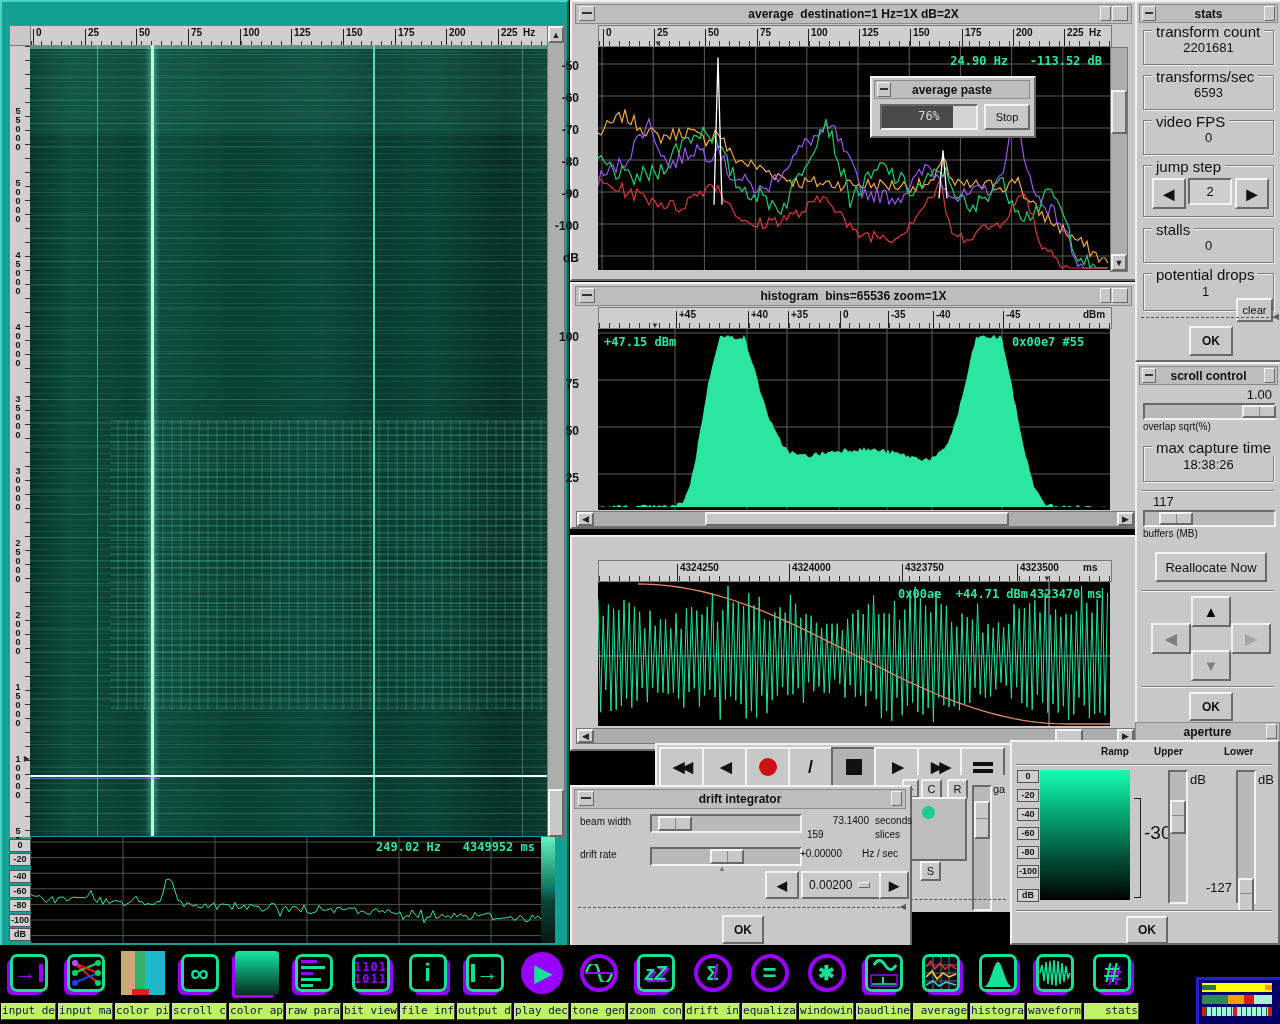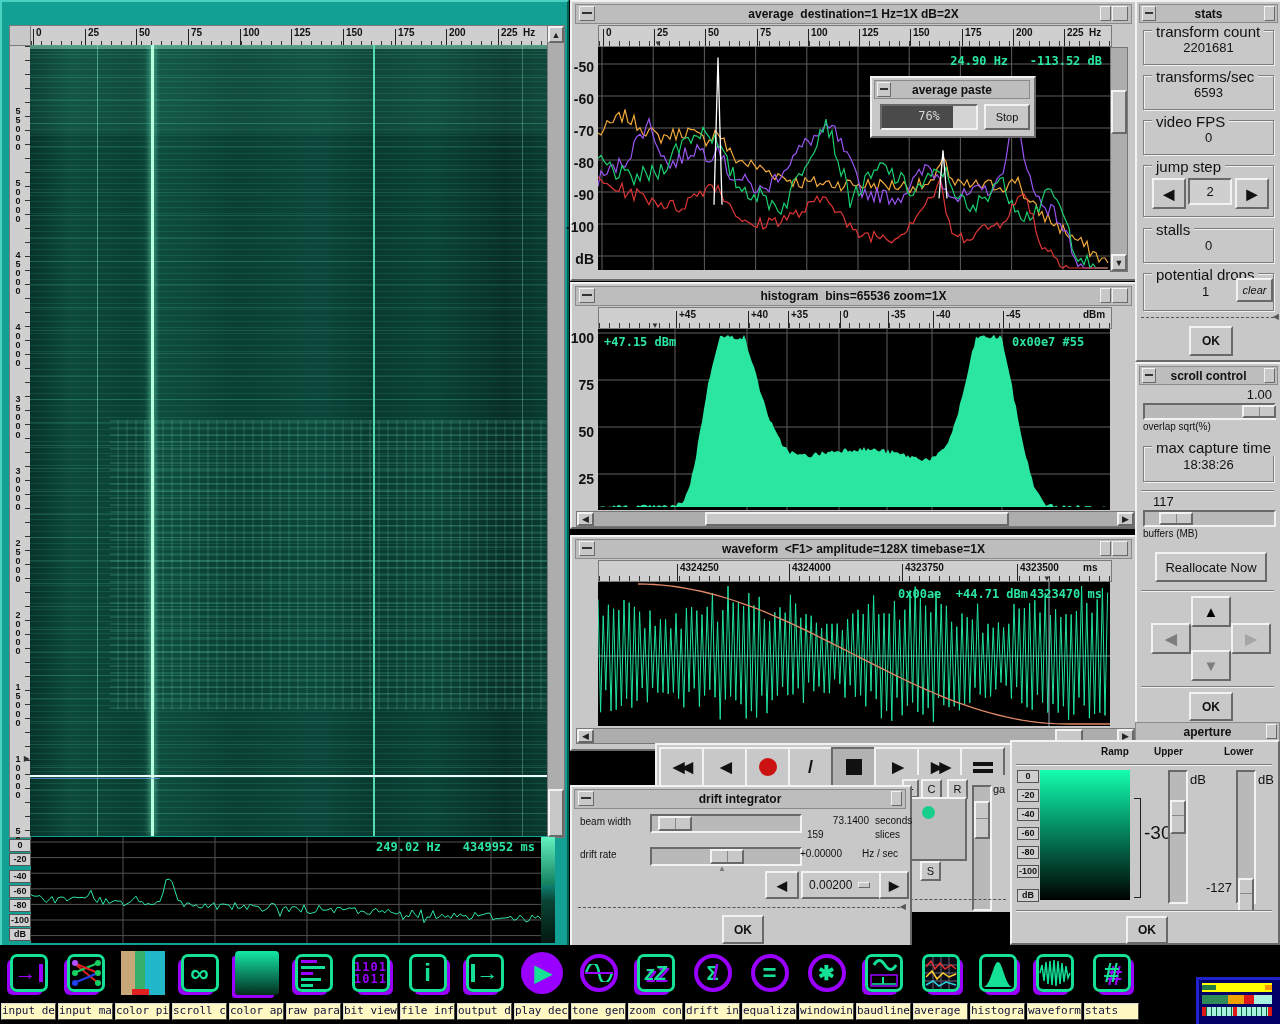--- a/index.html
+++ b/index.html
@@ -26,21 +26,21 @@
           background-image:repeating-linear-gradient(90deg,#333 0 1px,transparent 1px 10px);
           background-size:100% 5px;background-position:bottom;background-repeat:no-repeat;overflow:hidden;}
   .rlabel{position:absolute;top:1px;font-weight:bold;font-size:10px;color:#111;}
   .rtick{position:absolute;top:3px;bottom:0;width:1px;background:#222;}
   .rmark{position:absolute;bottom:-2px;font-size:8px;color:#333;}
   .vruler{position:absolute;background-color:#cfcfcf;border:1px solid #7a7a7a;
           background-image:repeating-linear-gradient(180deg,#333 0 1px,transparent 1px 14px);
           background-size:5px 100%;background-position:right;background-repeat:no-repeat;}
   .vrlabel{position:absolute;left:2px;writing-mode:vertical-lr;text-orientation:upright;
            font-weight:bold;font-size:9px;letter-spacing:-1px;color:#111;line-height:12px;}
-  .vlabel{position:absolute;right:3px;font-weight:bold;font-size:14px;color:#111;}
+  .vlabel{position:absolute;right:18px;font-weight:bold;font-size:12px;color:#111;}
   .axbox{position:absolute;left:1px;width:20px;height:11px;background:#cfcfcf;border:1px solid #555;
          font-weight:bold;font-size:9px;text-align:center;line-height:11px;color:#111;}
   .plot{position:absolute;background:#000;}
   .ro{position:absolute;color:#2be6a0;font-family:"DejaVu Sans Mono",monospace;font-weight:bold;font-size:12px;white-space:pre;}
   
   .btn{position:absolute;background:#c8c8c8;border-style:solid;border-width:2px;
        border-color:#f2f2f2 #696969 #696969 #f2f2f2;display:flex;align-items:center;justify-content:center;
        font-weight:bold;font-size:12px;color:#111;cursor:default;}
   .btn.small{font-weight:normal;font-size:11px;}
   .sunk{background:#b9b9b9;border-style:solid;border-width:2px;border-color:#696969 #f2f2f2 #f2f2f2 #696969;}
@@ -63,24 +63,24 @@
                      repeating-linear-gradient(180deg,transparent 0 9px,rgba(120,255,210,0.14) 9px 10px,transparent 10px 23px);}
   #spectro .mid{position:absolute;left:80px;right:0;top:375px;height:290px;
     background-image:repeating-linear-gradient(180deg,rgba(140,255,220,0.13) 0 2px,transparent 2px 7px),
                      repeating-linear-gradient(90deg,transparent 0 7px,rgba(140,255,220,0.10) 7px 9px);}
   .vline{position:absolute;top:0;bottom:0;}
   
   .tglyph{font-size:15px;letter-spacing:-3px;color:#111;}
   
   .tb-cell{position:absolute;top:0;width:57px;height:79px;}
   .icwrap{position:absolute;top:2px;left:0;right:0;height:52px;display:flex;align-items:center;justify-content:center;}
-  .tb-label{position:absolute;top:58px;left:1px;width:53px;height:15px;background:#fef9c3;
+  .tb-label{position:absolute;top:58px;left:1px;width:53px;height:15px;background:#bef264;
             border-style:solid;border-width:1px;border-color:#d8d8d8 #4a4a4a #4a4a4a #d8d8d8;
             font-family:"DejaVu Sans Mono",monospace;font-size:11px;line-height:14px;color:#101038;
-            text-align:left;overflow:hidden;white-space:nowrap;}
+            text-align:right;overflow:hidden;white-space:nowrap;}
   .isq{width:38px;height:38px;border:3px solid #14e096;border-radius:7px;display:flex;align-items:center;justify-content:center;
        box-shadow:-4px 4px 0 -1px #9a00ff;position:relative;box-sizing:border-box;}
   .isq.r{box-shadow:4px 4px 0 -1px #9a00ff;}
   .ici{width:38px;height:38px;border:4px solid #9a00ff;border-radius:50%;display:flex;align-items:center;justify-content:center;box-sizing:border-box;}
   .gt{color:#14e096;font-weight:bold;}
   .pt{color:#9a00ff;font-weight:bold;}
   .pbar{width:4px;height:18px;background:#9a00ff;margin-left:2px;}
   .gbar{width:4px;height:18px;background:#14e096;margin-right:2px;}
   .icp{width:44px;height:44px;position:relative;background:linear-gradient(90deg,#c8a878 0 32%,#35b06a 32% 55%,#20b8c8 55% 100%);}
   .icp i{position:absolute;left:26%;bottom:0;width:38%;height:6px;background:#e02020;}
@@ -328,28 +328,20 @@
       <span class="ro" style="left:414px;top:6px;">0x00e7 #55</span>
     </div>
     <div class="scroll" style="left:4px;top:227px;width:557px;height:14px;">
       <div class="arrowbtn" style="left:0;top:0;width:13px;height:10px;">◀</div>
       <div class="thumb" style="left:128px;top:0;width:300px;height:10px;"></div>
       <div class="arrowbtn" style="right:0;top:0;width:13px;height:10px;">▶</div>
     </div>
   </div>
 
   <div class="abs gray bo" style="left:570px;top:535px;width:565px;height:212px;">
-    <div class="gtb" style="left:3px;top:2px;width:555px;height:18px;">
-      <span class="tbbtn" style="left:3px;top:1px;">
-          <i></i>
-        </span>
-      <span class="pre">waveform  &lt;F1&gt; amplitude=128X timebase=1X</span>
-      <span class="tbbtn" style="left:auto;right:20px;top:1px;width:9px;"></span>
-      <span class="tbbtn" style="left:auto;right:3px;top:1px;"></span>
-    </div>
     <div class="hruler" id="wave-ruler" style="left:26px;top:23px;width:512px;height:20px;">
       <span class="rmark" style="left:444px;">▼</span>
     <span class="rtick" style="left: 78px;"></span>
         <span class="rlabel" style="left: 81px;">4324250</span>
         <span class="rtick" style="left: 190px;"></span>
         <span class="rlabel" style="left: 193px;">4324000</span>
         <span class="rtick" style="left: 303px;"></span>
         <span class="rlabel" style="left: 306px;">4323750</span>
         <span class="rtick" style="left: 418px;"></span>
         <span class="rlabel" style="left: 421px;">4323500</span>
@@ -492,21 +484,21 @@
           <span style="font-size:14px;">▶</span>
         </div>
     </div>
     <div class="grp" style="left:6px;top:226px;width:129px;height:33px;">
       <b>stalls</b>
       <span class="grpval" style="top:9px;">0</span>
     </div>
     <div class="grp" style="left:6px;top:271px;width:129px;height:36px;">
       <b>potential drops</b>
       <span class="lbl" style="left:58px;top:10px;font-size:13px;">1</span>
-      <div class="btn small" style="left:92px;top:4px;width:33px;height:20px;font-style:italic;">clear</div>
+      <div class="btn small" style="left:92px;top:24px;width:33px;height:20px;">clear</div>
     </div>
     <div class="dsep" style="left:4px;top:315px;width:133px;"></div>
     <span style="position:absolute;right:3px;top:310px;font-size:8px;color:#555;">◀</span>
     <div class="btn" style="left:52px;top:324px;width:40px;height:26px;">OK</div>
   </div>
 
   <div class="abs gray bo" style="left:1135px;top:362px;width:145px;height:358px;">
     <div class="gtb" style="left:2px;top:2px;width:137px;height:17px;">
       <span class="tbbtn" style="left:2px;top:1px;width:12px;">
           <i></i>

